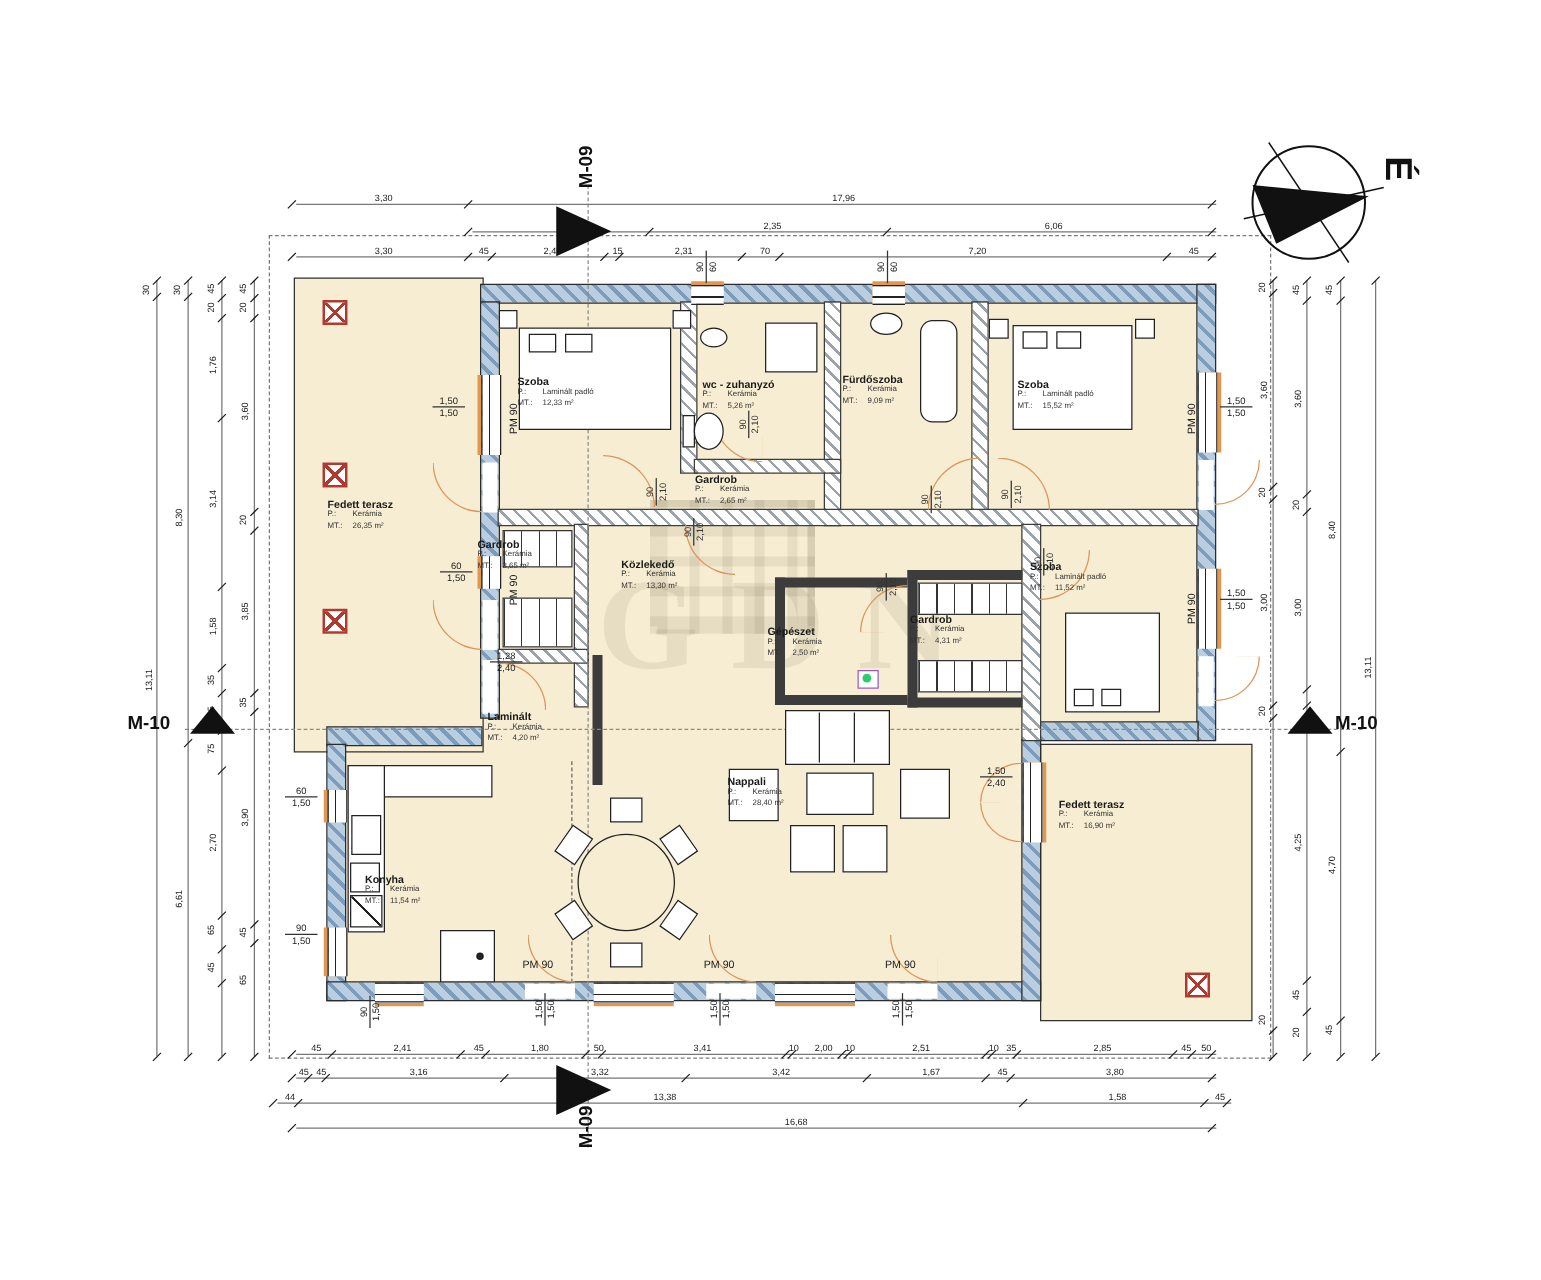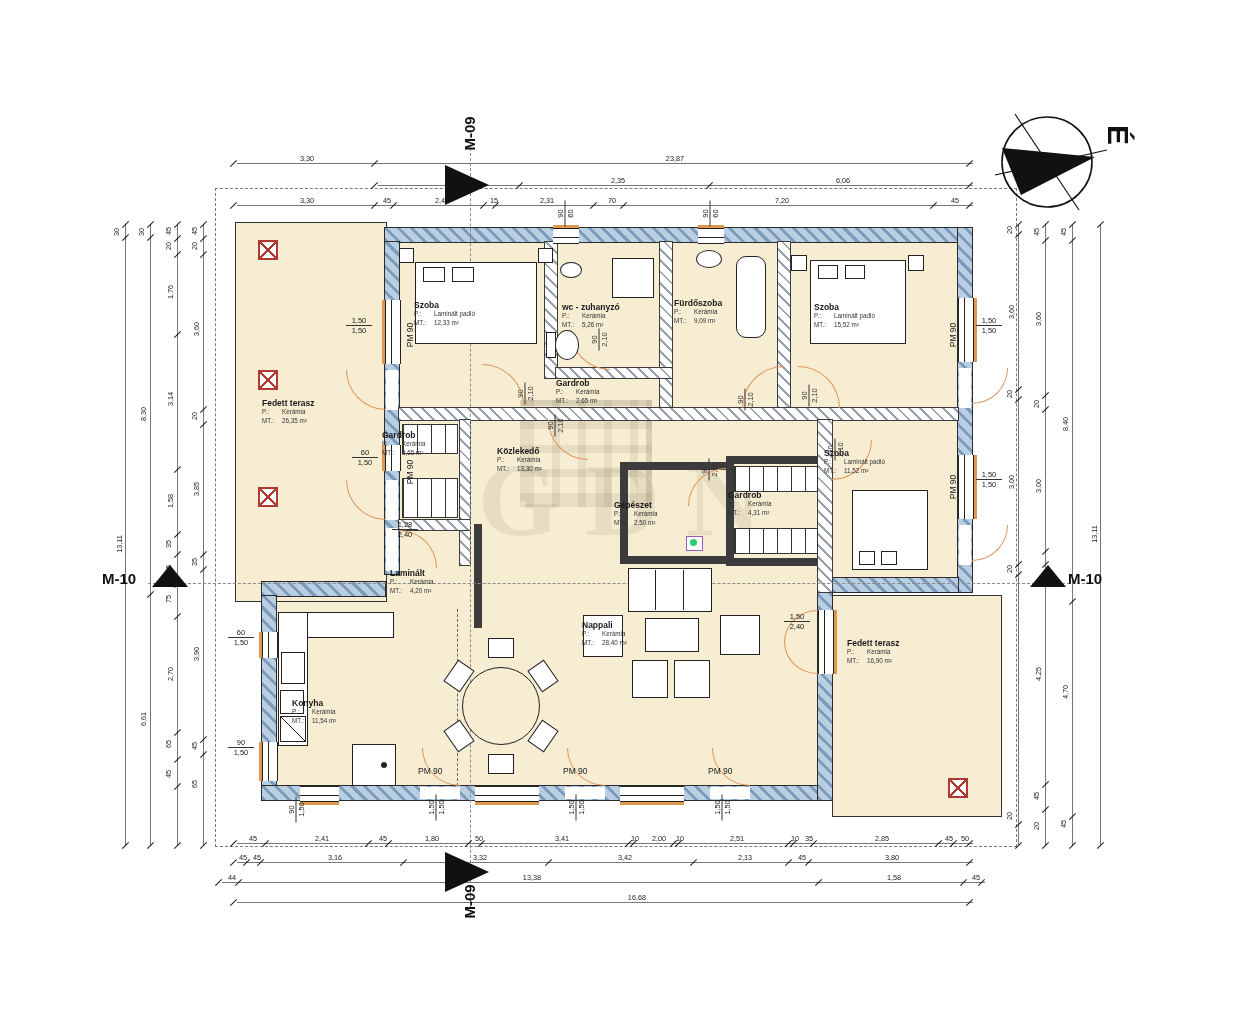--- a/index.html
+++ b/index.html
@@ -411,21 +411,21 @@
     <polygon points="17,48 110,57 36,95" fill="#111"></polygon>
   </svg>
   <div id="north-e" style="left:1108px;top:118px;z-index:7;">É</div>
 
   <div id="dims" class="abs" style="left:0;top:0;width:1233px;height:1024px;z-index:5;pointer-events:none;">
       <div class="chain h" style="left: 237px; top: 163px; width: 736px;">
         <span class="tick" style="left: -4px;"></span>
         <span class="tick" style="left: 137px;"></span>
         <span class="tick" style="left: 732px;"></span>
         <span class="dlab" style="left: 70px;">3,30</span>
-        <span class="dlab" style="left: 438px;">23,87</span>
+        <span class="dlab" style="left: 438px;">17,96</span>
       </div>
       <div class="chain h" style="left: 378px; top: 185px; width: 595px;">
         <span class="tick" style="left: -4px;"></span>
         <span class="tick" style="left: 141px;"></span>
         <span class="tick" style="left: 331px;"></span>
         <span class="tick" style="left: 591px;"></span>
         <span class="dlab" style="left: 240px;">2,35</span>
         <span class="dlab" style="left: 465px;">6,06</span>
       </div>
       <div class="chain h" style="left: 237px; top: 205px; width: 736px;">
@@ -488,21 +488,21 @@
         <span class="tick" style="left: 311px;"></span>
         <span class="tick" style="left: 456px;"></span>
         <span class="tick" style="left: 551px;"></span>
         <span class="tick" style="left: 571px;"></span>
         <span class="tick" style="left: 732px;"></span>
         <span class="dlab" style="left: 6px;">45</span>
         <span class="dlab" style="left: 20px;">45</span>
         <span class="dlab" style="left: 98px;">3,16</span>
         <span class="dlab" style="left: 243px;">3,32</span>
         <span class="dlab" style="left: 388px;">3,42</span>
-        <span class="dlab" style="left: 508px;">2,13</span>
+        <span class="dlab" style="left: 508px;">1,67</span>
         <span class="dlab" style="left: 565px;">45</span>
         <span class="dlab" style="left: 655px;">3,80</span>
       </div>
       <div class="chain h" style="left: 222px; top: 882px; width: 763px;">
         <span class="tick" style="left: -4px;"></span>
         <span class="tick" style="left: 16px;"></span>
         <span class="tick" style="left: 596px;"></span>
         <span class="tick" style="left: 741px;"></span>
         <span class="tick" style="left: 759px;"></span>
         <span class="dlab" style="left: 10px;">44</span>

